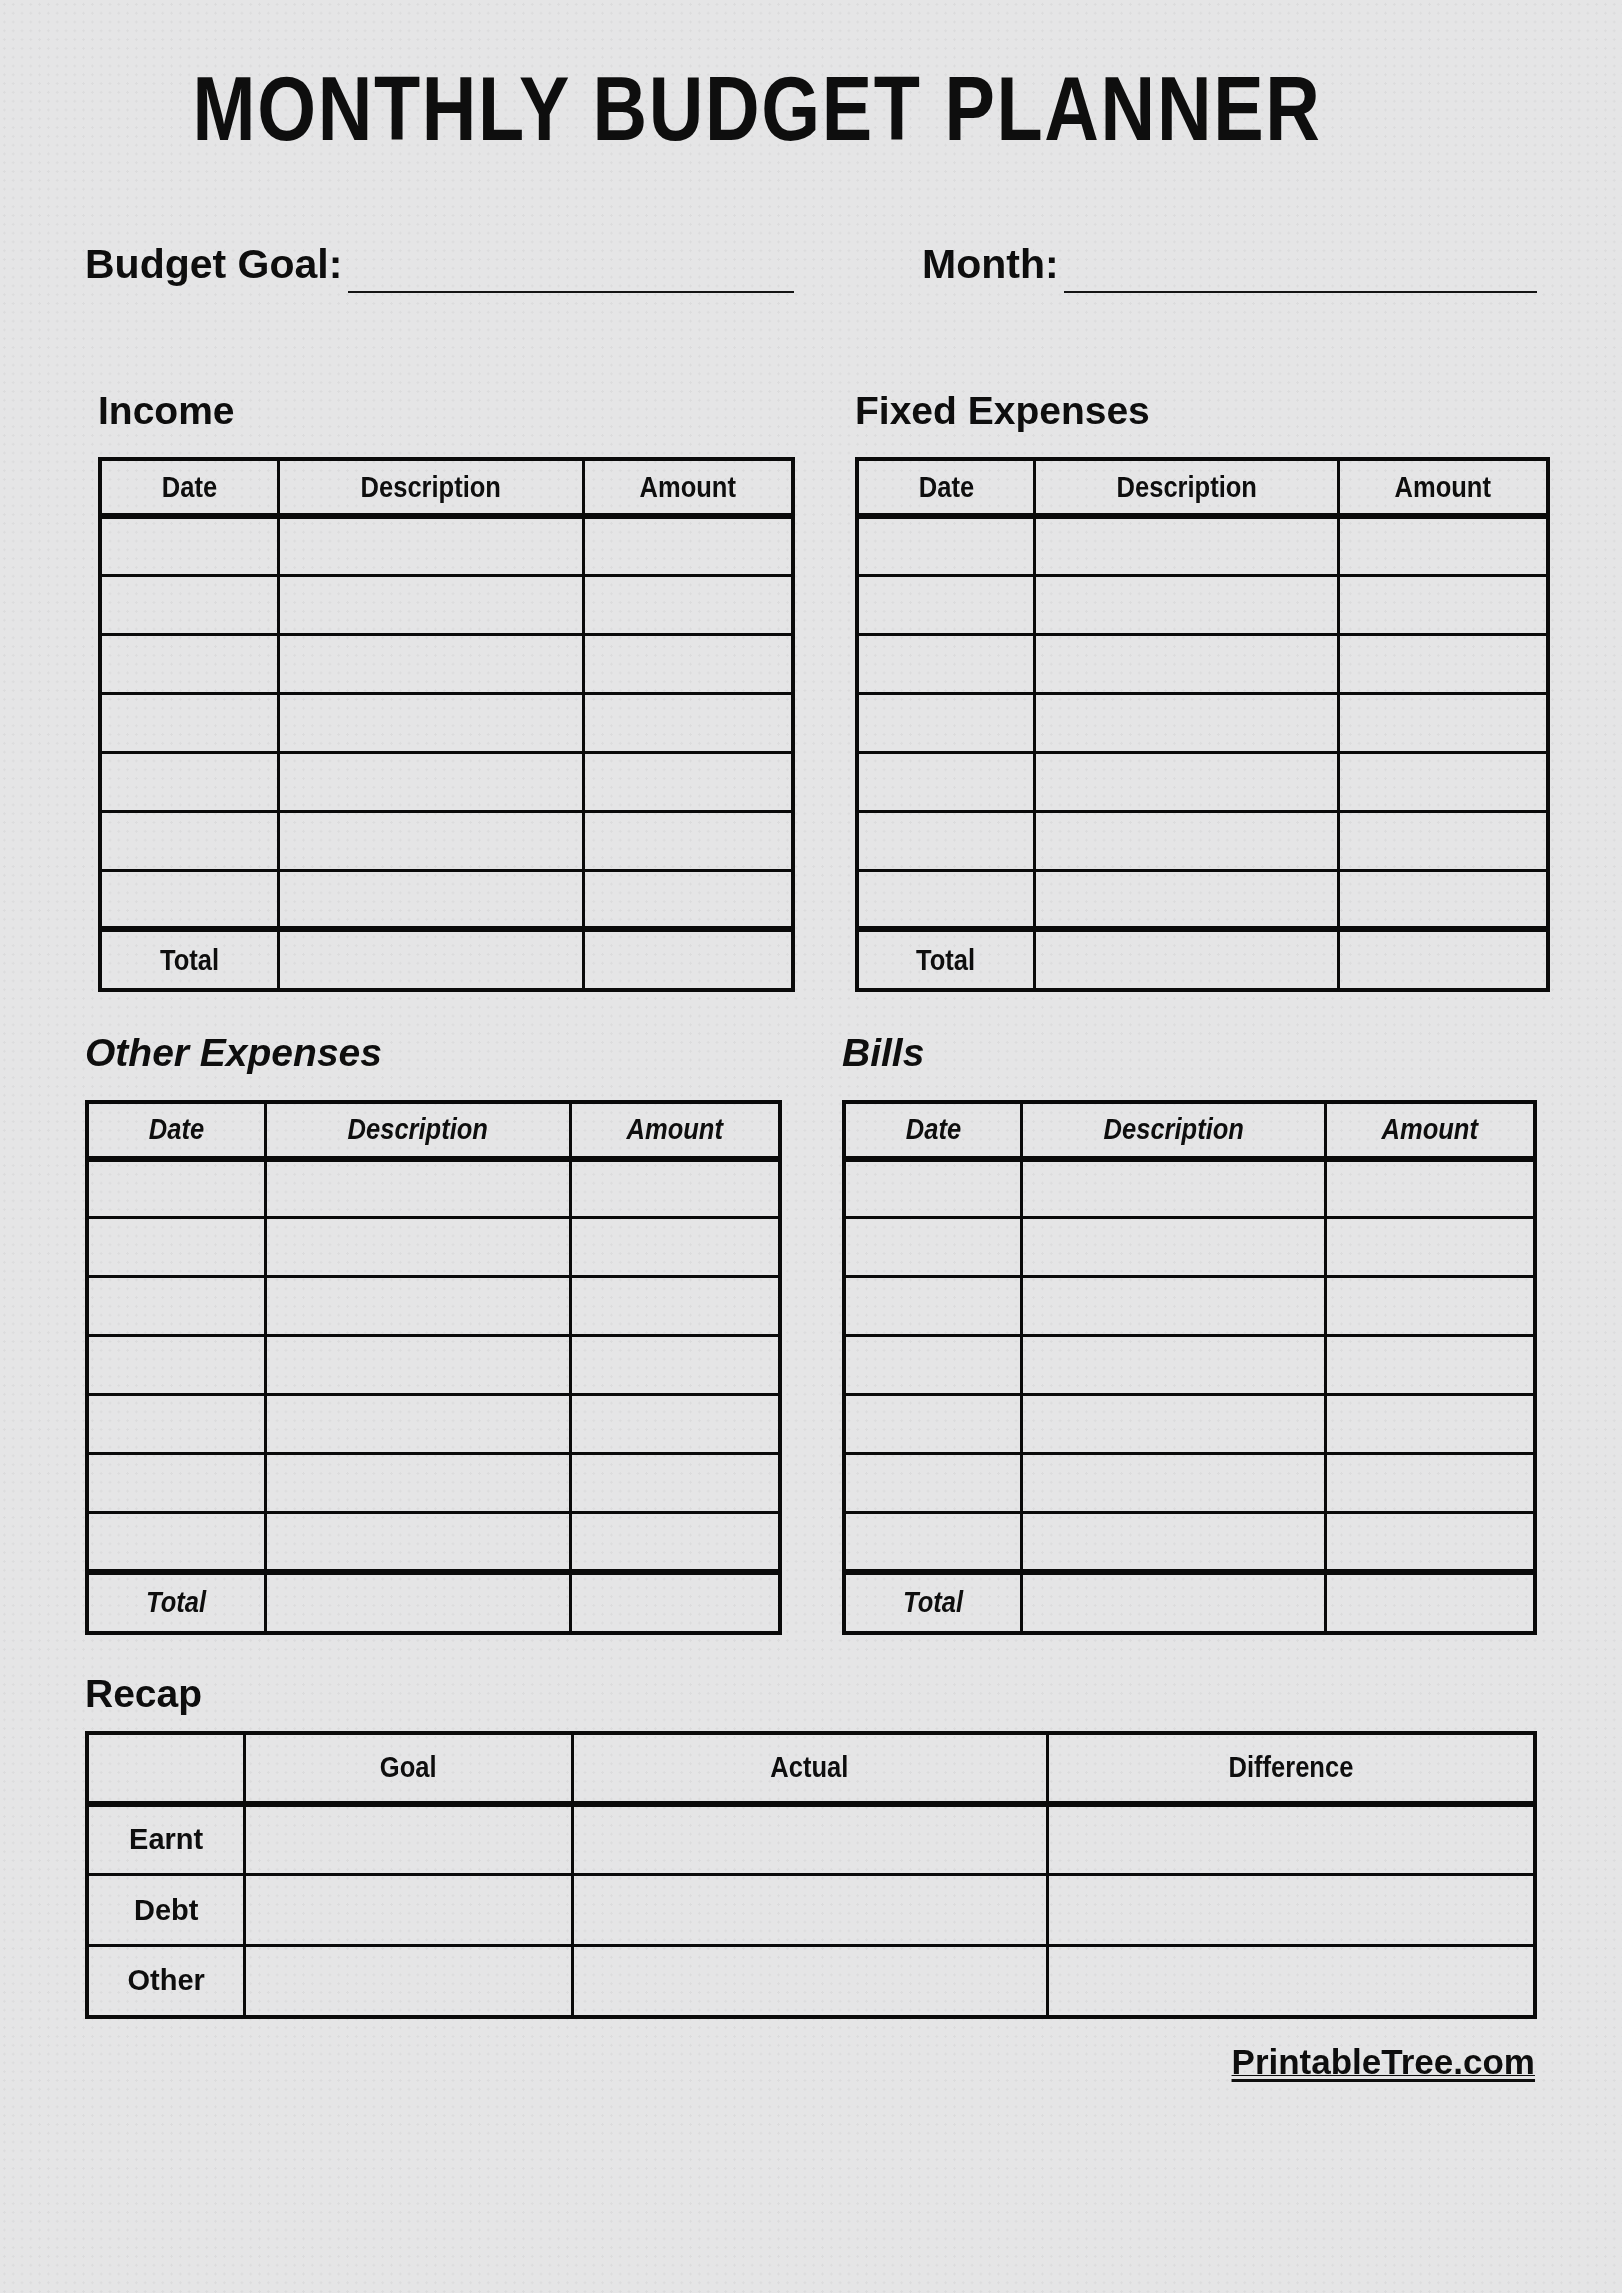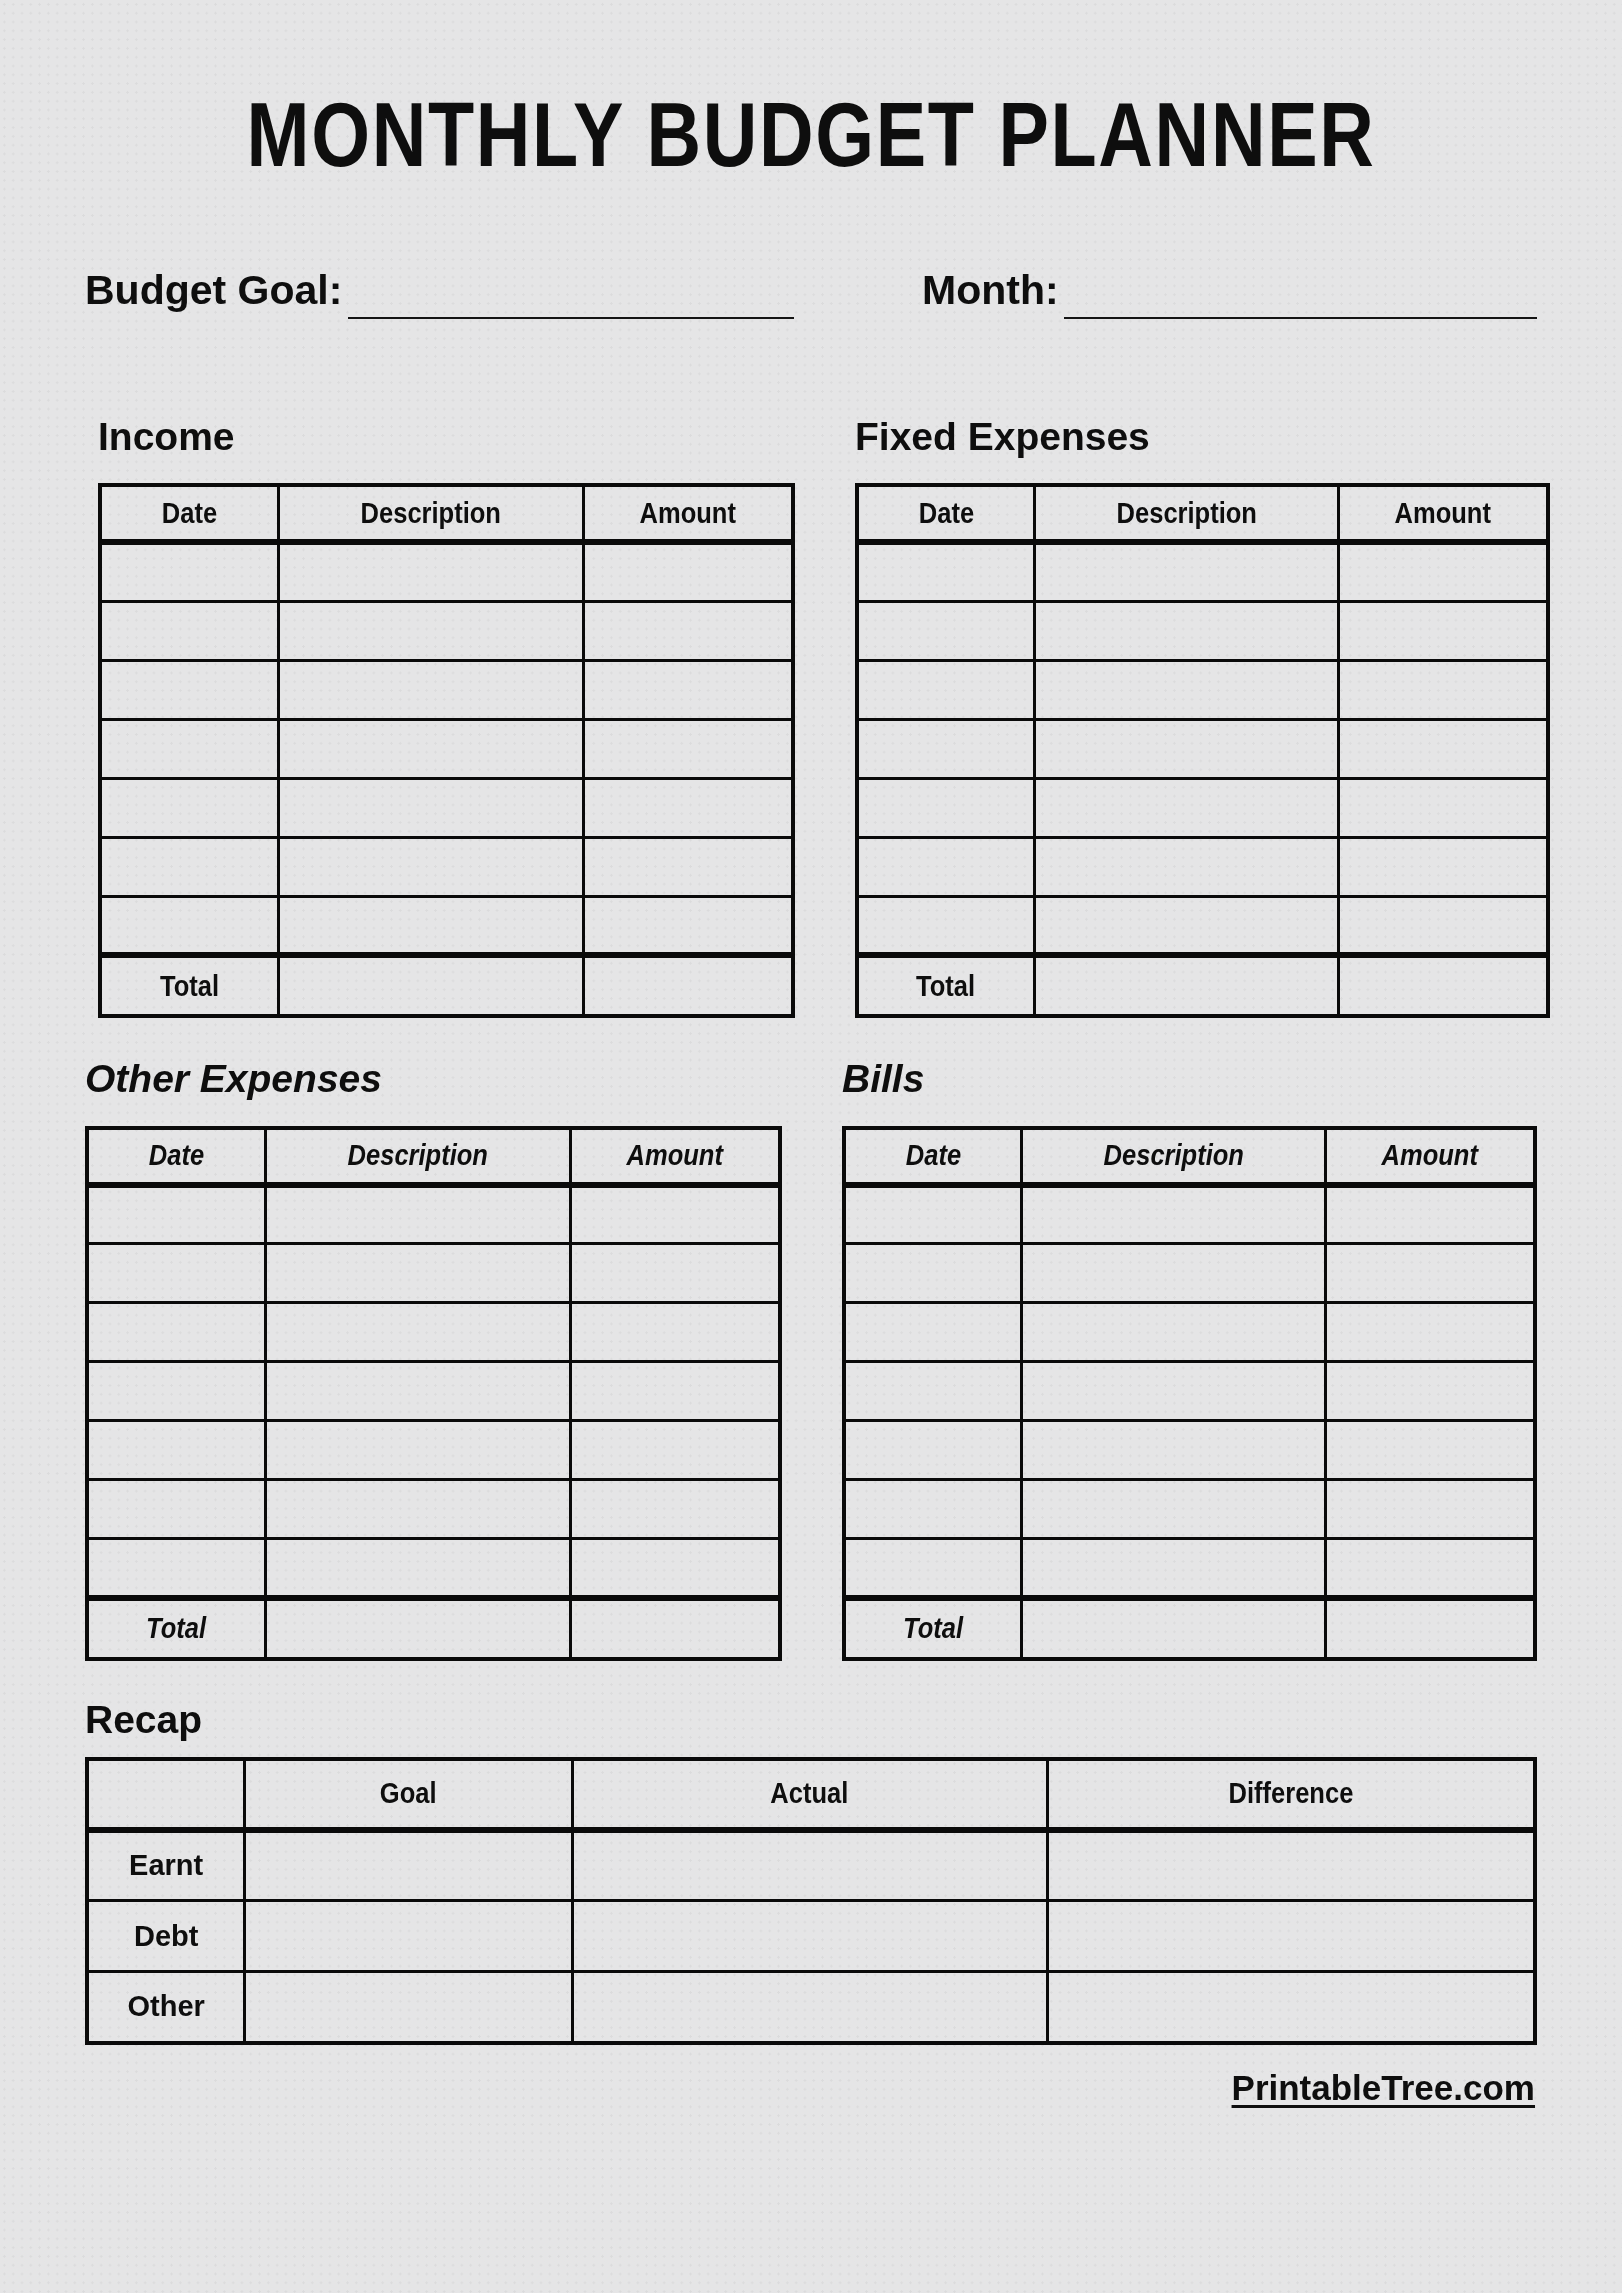--- a/index.html
+++ b/index.html
@@ -12,22 +12,22 @@
     font-family: "Liberation Sans", sans-serif;
     background-color: #e5e5e6;
     background-image: radial-gradient(rgba(0,0,0,0.045) 1.1px, transparent 1.1px);
     background-size: 8.8px 8.8px;
   }
   .content { padding: 0 85px; }
 
   
   .title {
     margin: 0;
-    padding-top: 90px;
-    text-align: center;
+    padding-top: 64px;
+    text-align: left;
     font-size: 90px;
     line-height: 1.0;
     font-weight: bold;
     letter-spacing: 2px;
     white-space: nowrap;
   }
   .title-inner { display: inline-block; transform: scaleX(0.84); transform-origin: center; }
 
   
   .fields { display: flex; align-items: flex-end; margin-top: 82px; height: 57px; text-align: right; }
@@ -78,21 +78,21 @@
   table.recap { border-collapse: collapse; width: 100%; table-layout: fixed; border: 4.9px solid #0a0a0a; }
   table.recap td { border: 3.9px solid #0a0a0a; padding: 0; height: 71px; }
   table.recap tr.head td { border-bottom-width: 6.9px; text-align: center; font-weight: bold; font-size: 29px; }
   .row-label { text-align: center; font-weight: bold; font-size: 29px; }
   col.rc-label { width: 10.9%; }
   col.rc-goal  { width: 22.6%; }
   col.rc-act   { width: 32.8%; }
   col.rc-diff  { width: 33.7%; }
 
   
-  .footer { margin-top: 23.5px; text-align: right; padding-right: 2px; }
+  .footer { margin-top: 23.5px; text-align: right; padding-right: 2px; text-decoration: underline; }
   .footer-link {
     font-size: 35px;
     font-weight: bold;
     color: #0e0e0e;
     text-decoration: underline;
     text-underline-offset: 4.9px;
     cursor: pointer;
   }
 </style>
 </head>

